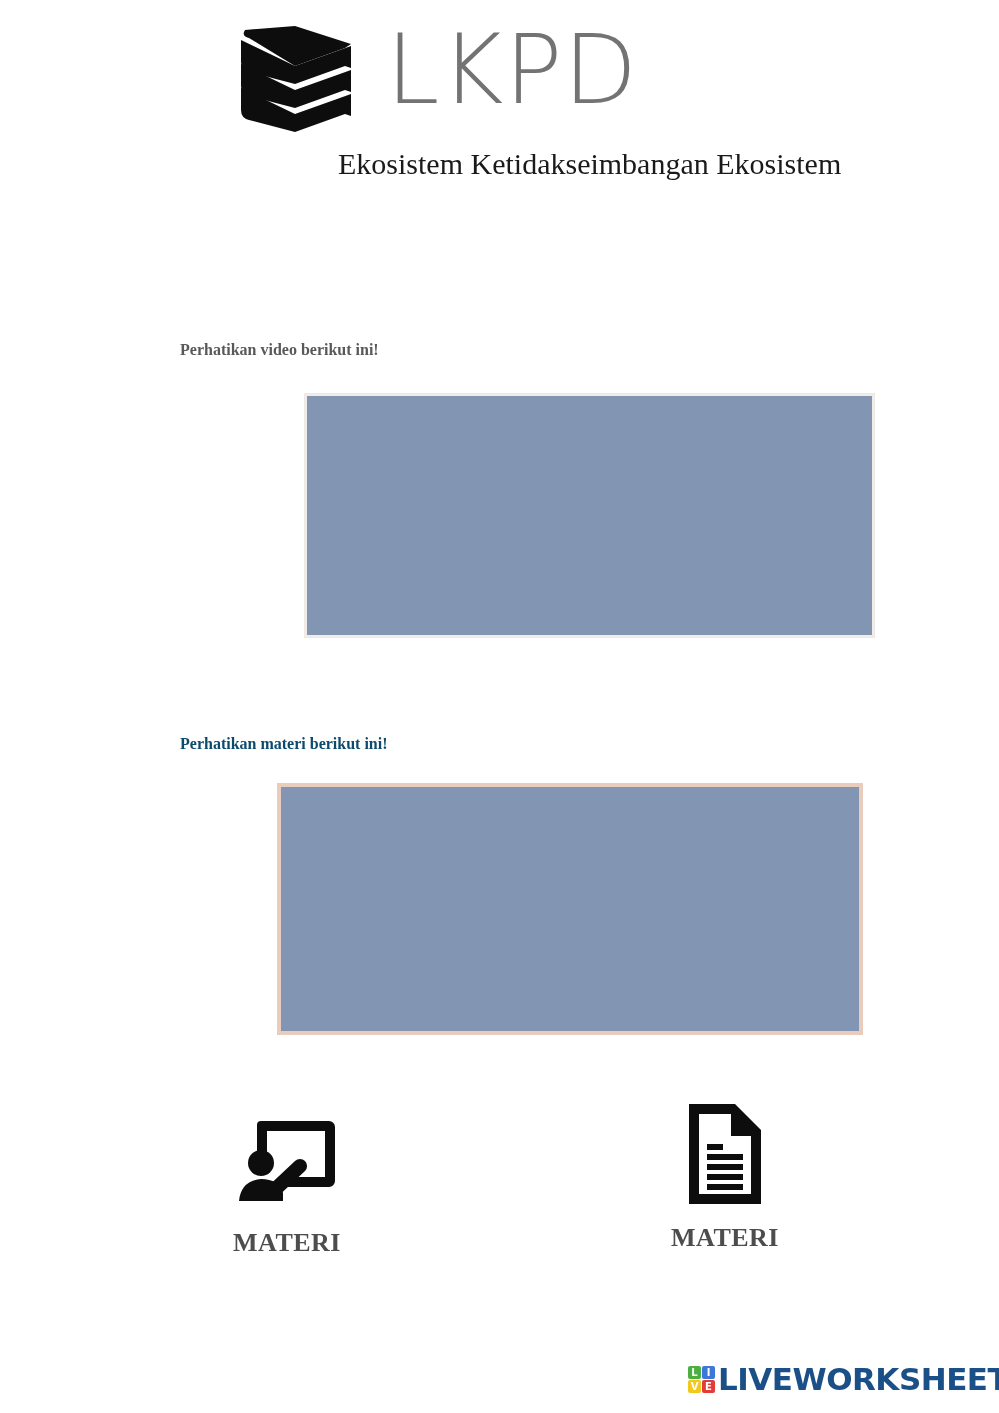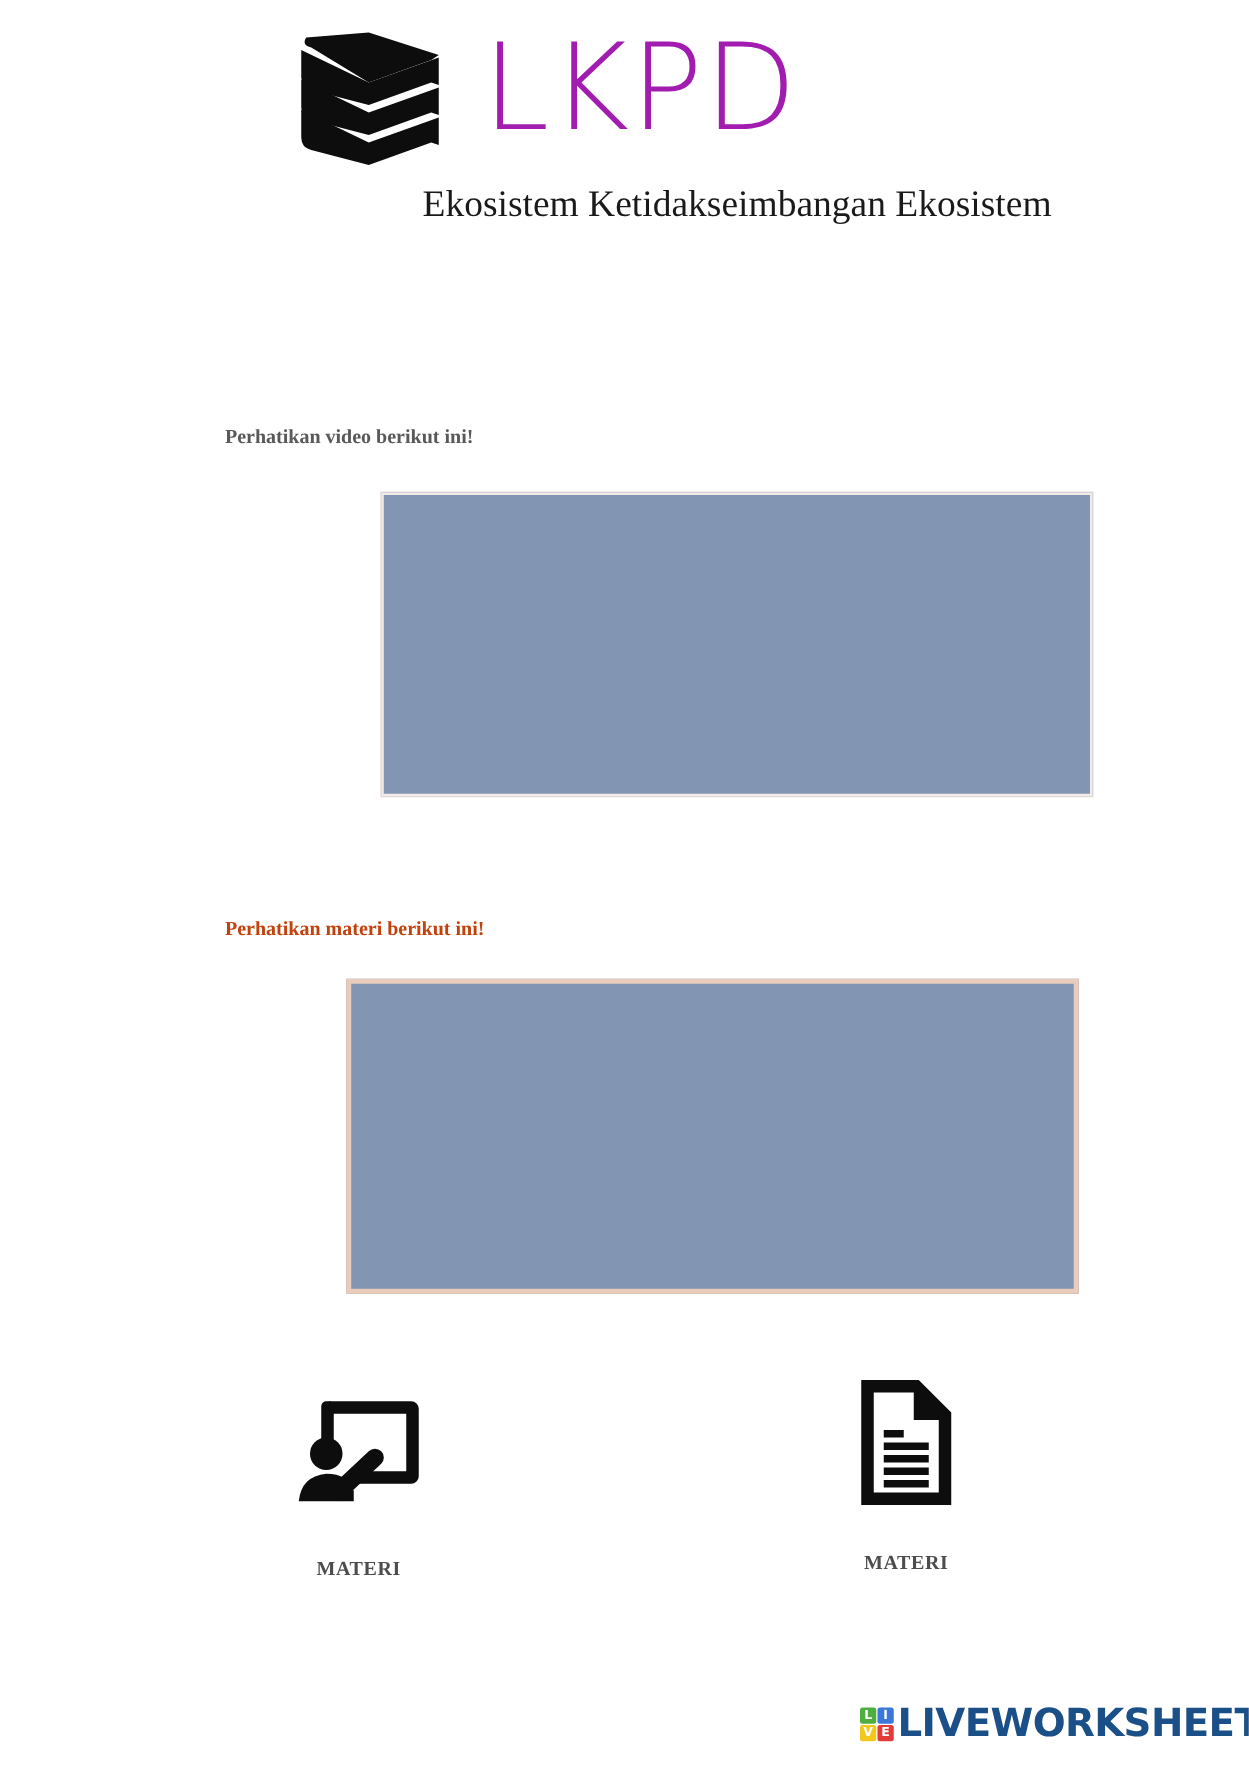--- a/index.html
+++ b/index.html
@@ -101,24 +101,24 @@
 
   .materi-icon {
     height: 108px;
     display: flex;
     align-items: center;
     justify-content: center;
   }
   .materi-icon svg { display: block; }
 
   .materi-label {
-    margin-top: 34px;
-    font-family: "Liberation Serif", "DejaVu Serif", serif;
-    font-weight: bold;
-    font-size: 16px;
+    margin-top: 15px;
+    font-family: "Liberation Serif", "DejaVu Serif", serif;
+    font-weight: bold;
+    font-size: 26px;
     letter-spacing: 0.5px;
     color: #4d4d4d;
   }
 
   
   .footer-brand {
     position: absolute;
     left: 688px;
     top: 1364px;
     display: flex;
@@ -164,30 +164,30 @@
         <path d="M8 64 L8 86 Q8 94 16 96 L62 108 L112 90 L118 92 L118 70 L62 90 Z"></path>
 
         <path d="M8 40 L8 62 Q8 70 16 72 L62 84 L112 66 L118 68 L118 46 L62 66 Z"></path>
 
         <path d="M8 16 L8 38 Q8 46 16 48 L62 60 L112 42 L118 44 L118 22 L62 42 Z"></path>
         <path d="M16 14 Q8 12 12 6 L62 2 L118 20 L112 24 L62 42 Z"></path>
       </g>
     </svg>
   </div>
 
-  <div class="logo-word" style="color: #a21caf;">LKPD</div>
+  <div class="logo-word" style="color: #737373;">LKPD</div>
 
   <div class="subtitle" style="color: rgb(26, 26, 26);">Ekosistem Ketidakseimbangan Ekosistem</div>
 </div>
 
 <div class="section-heading" id="video-heading" style="color: rgb(89, 89, 89);">Perhatikan video berikut ini!</div>
 
 <div class="media-box" id="video-box" style="background: rgb(130, 149, 178); border-color: rgb(242, 236, 233);"></div>
 
-<div class="section-heading" id="materi-heading" style="color: #c2410c;">Perhatikan materi berikut ini!</div>
+<div class="section-heading" id="materi-heading" style="color: #0c4a6e;">Perhatikan materi berikut ini!</div>
 
 <div class="media-box" id="materi-box" style="background: rgb(130, 149, 178); border-color: rgb(233, 204, 187);"></div>
 
 <div class="materi-item" id="materi-item-presentation">
   <div class="materi-icon">
     <svg width="108" height="88" viewBox="0 0 108 88" xmlns="http://www.w3.org/2000/svg" aria-hidden="true">
       <g fill="#0d0d0d">
 
         <path d="M30 6 h66 a6 6 0 0 1 6 6 v54 a6 6 0 0 1 -6 6 h-44 v-10 h40 V16 H30 z"></path>
 

